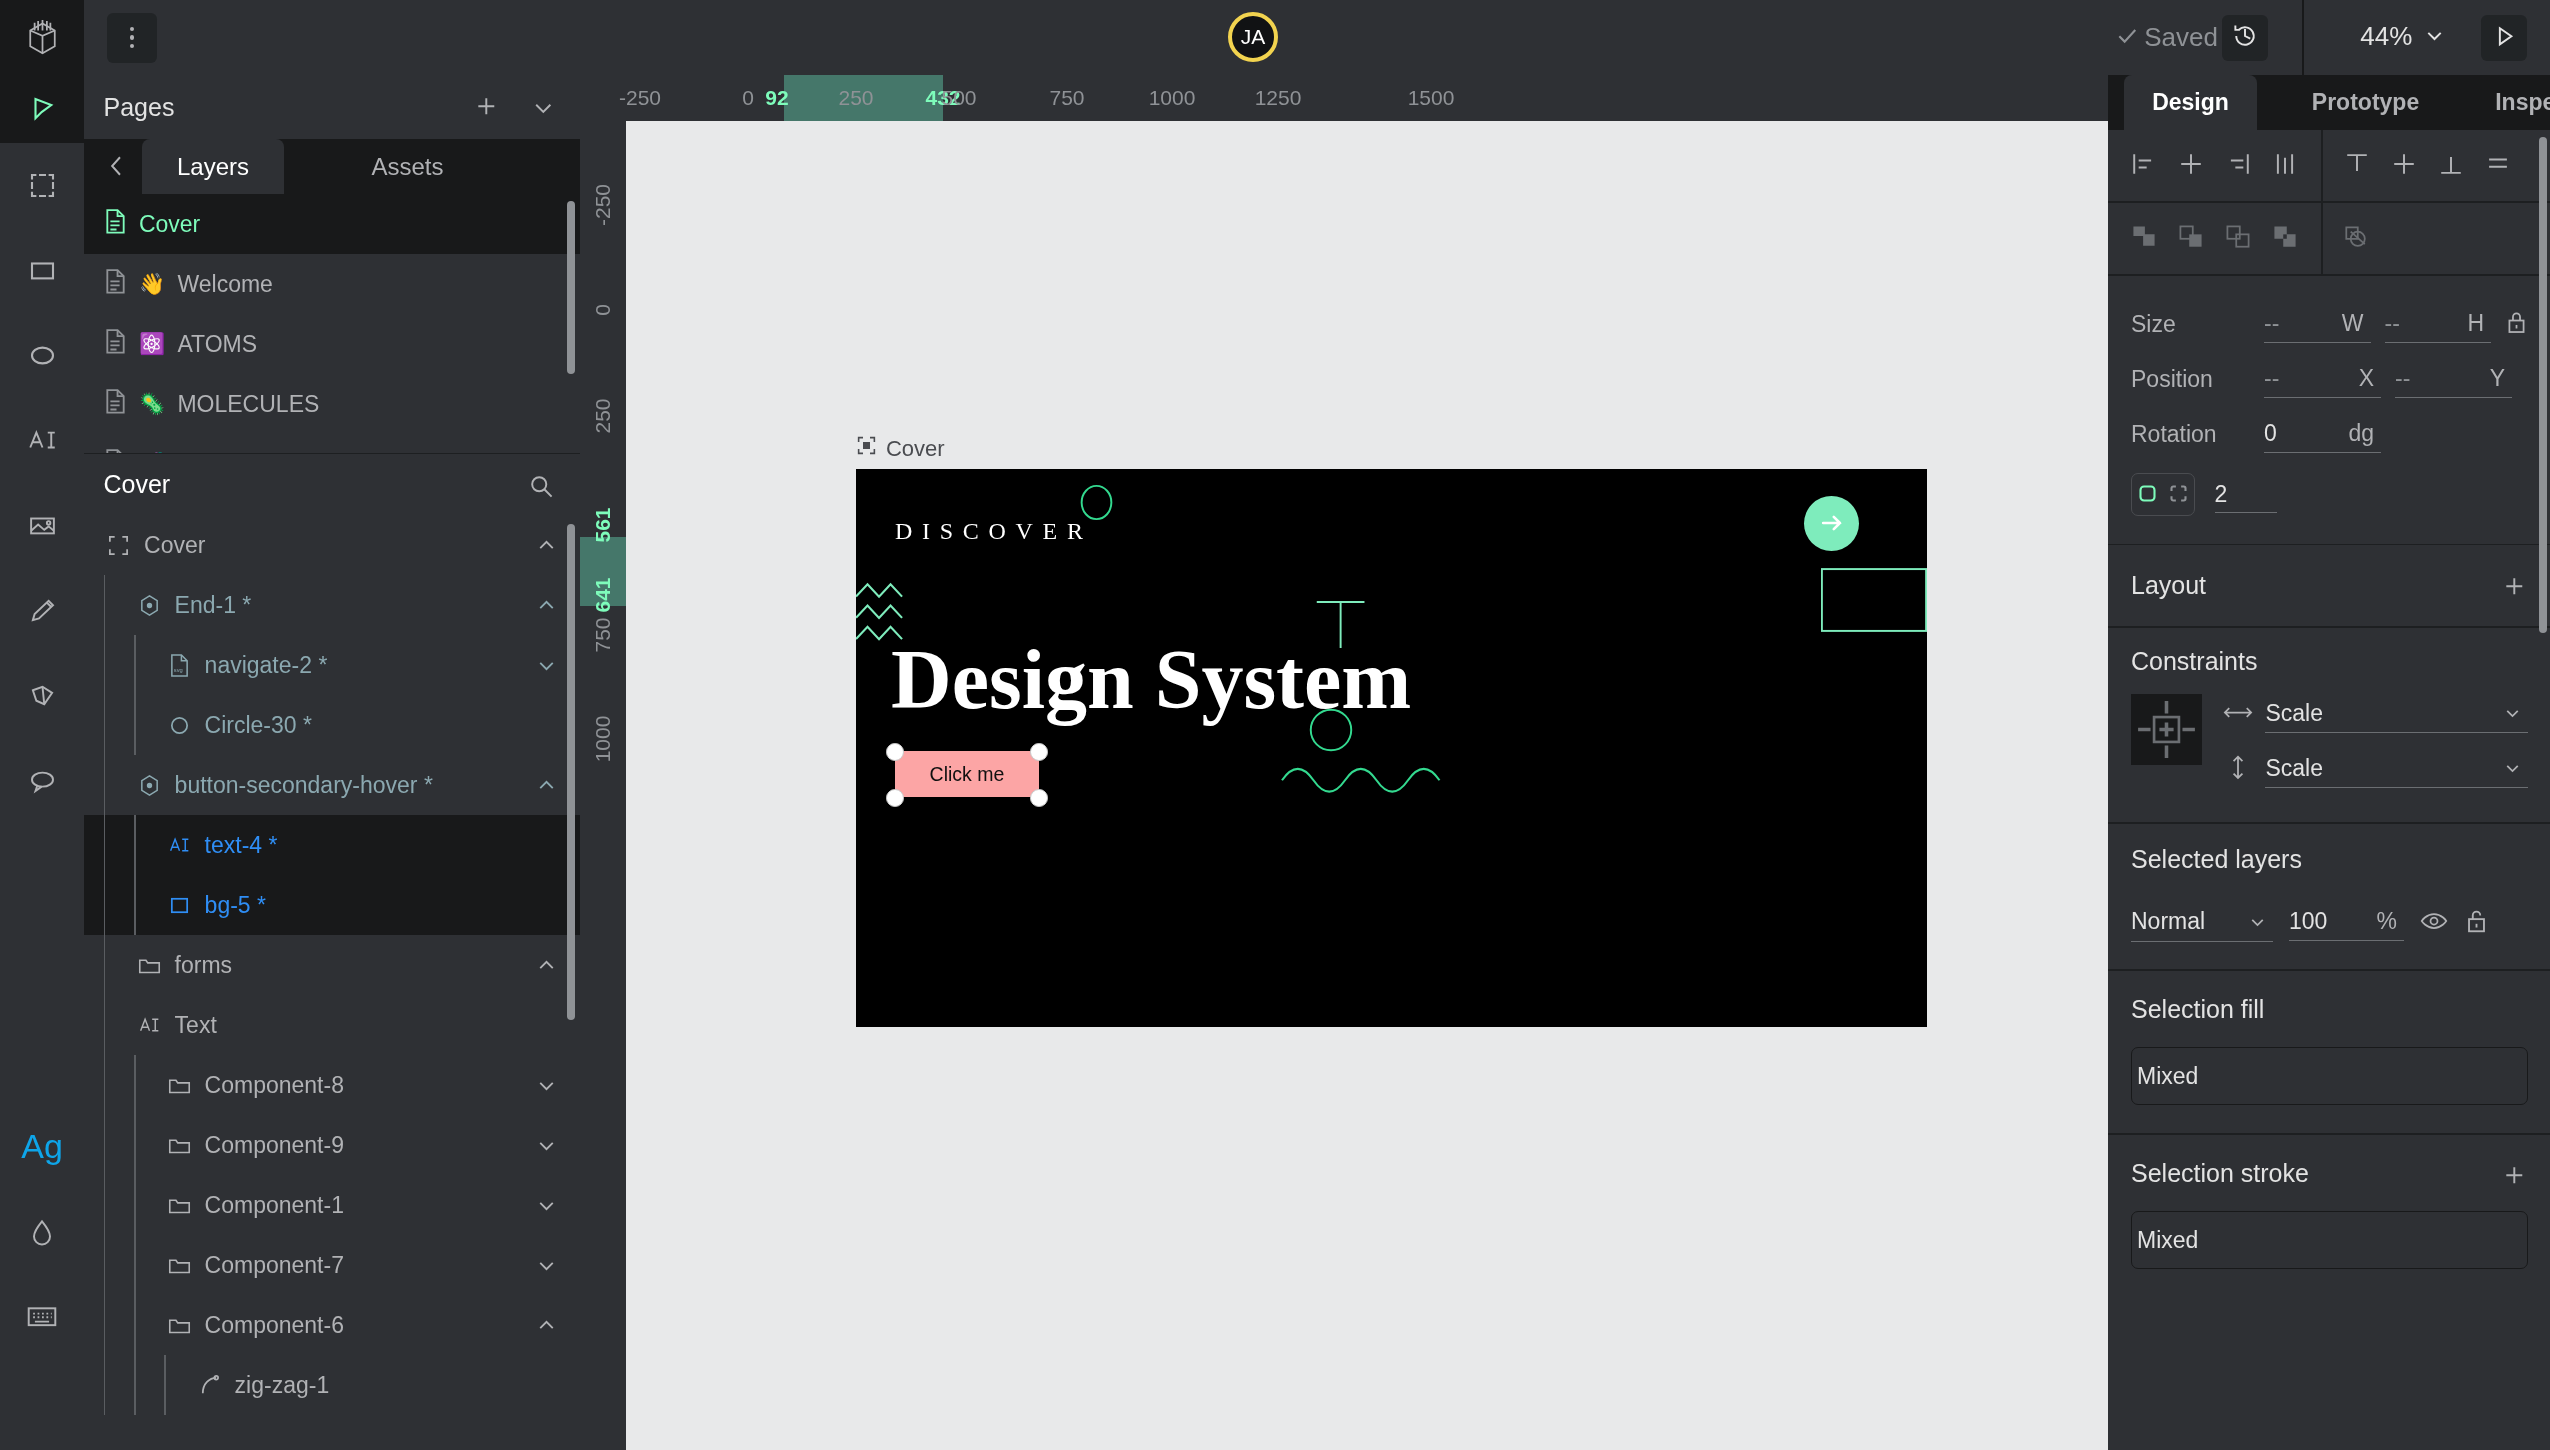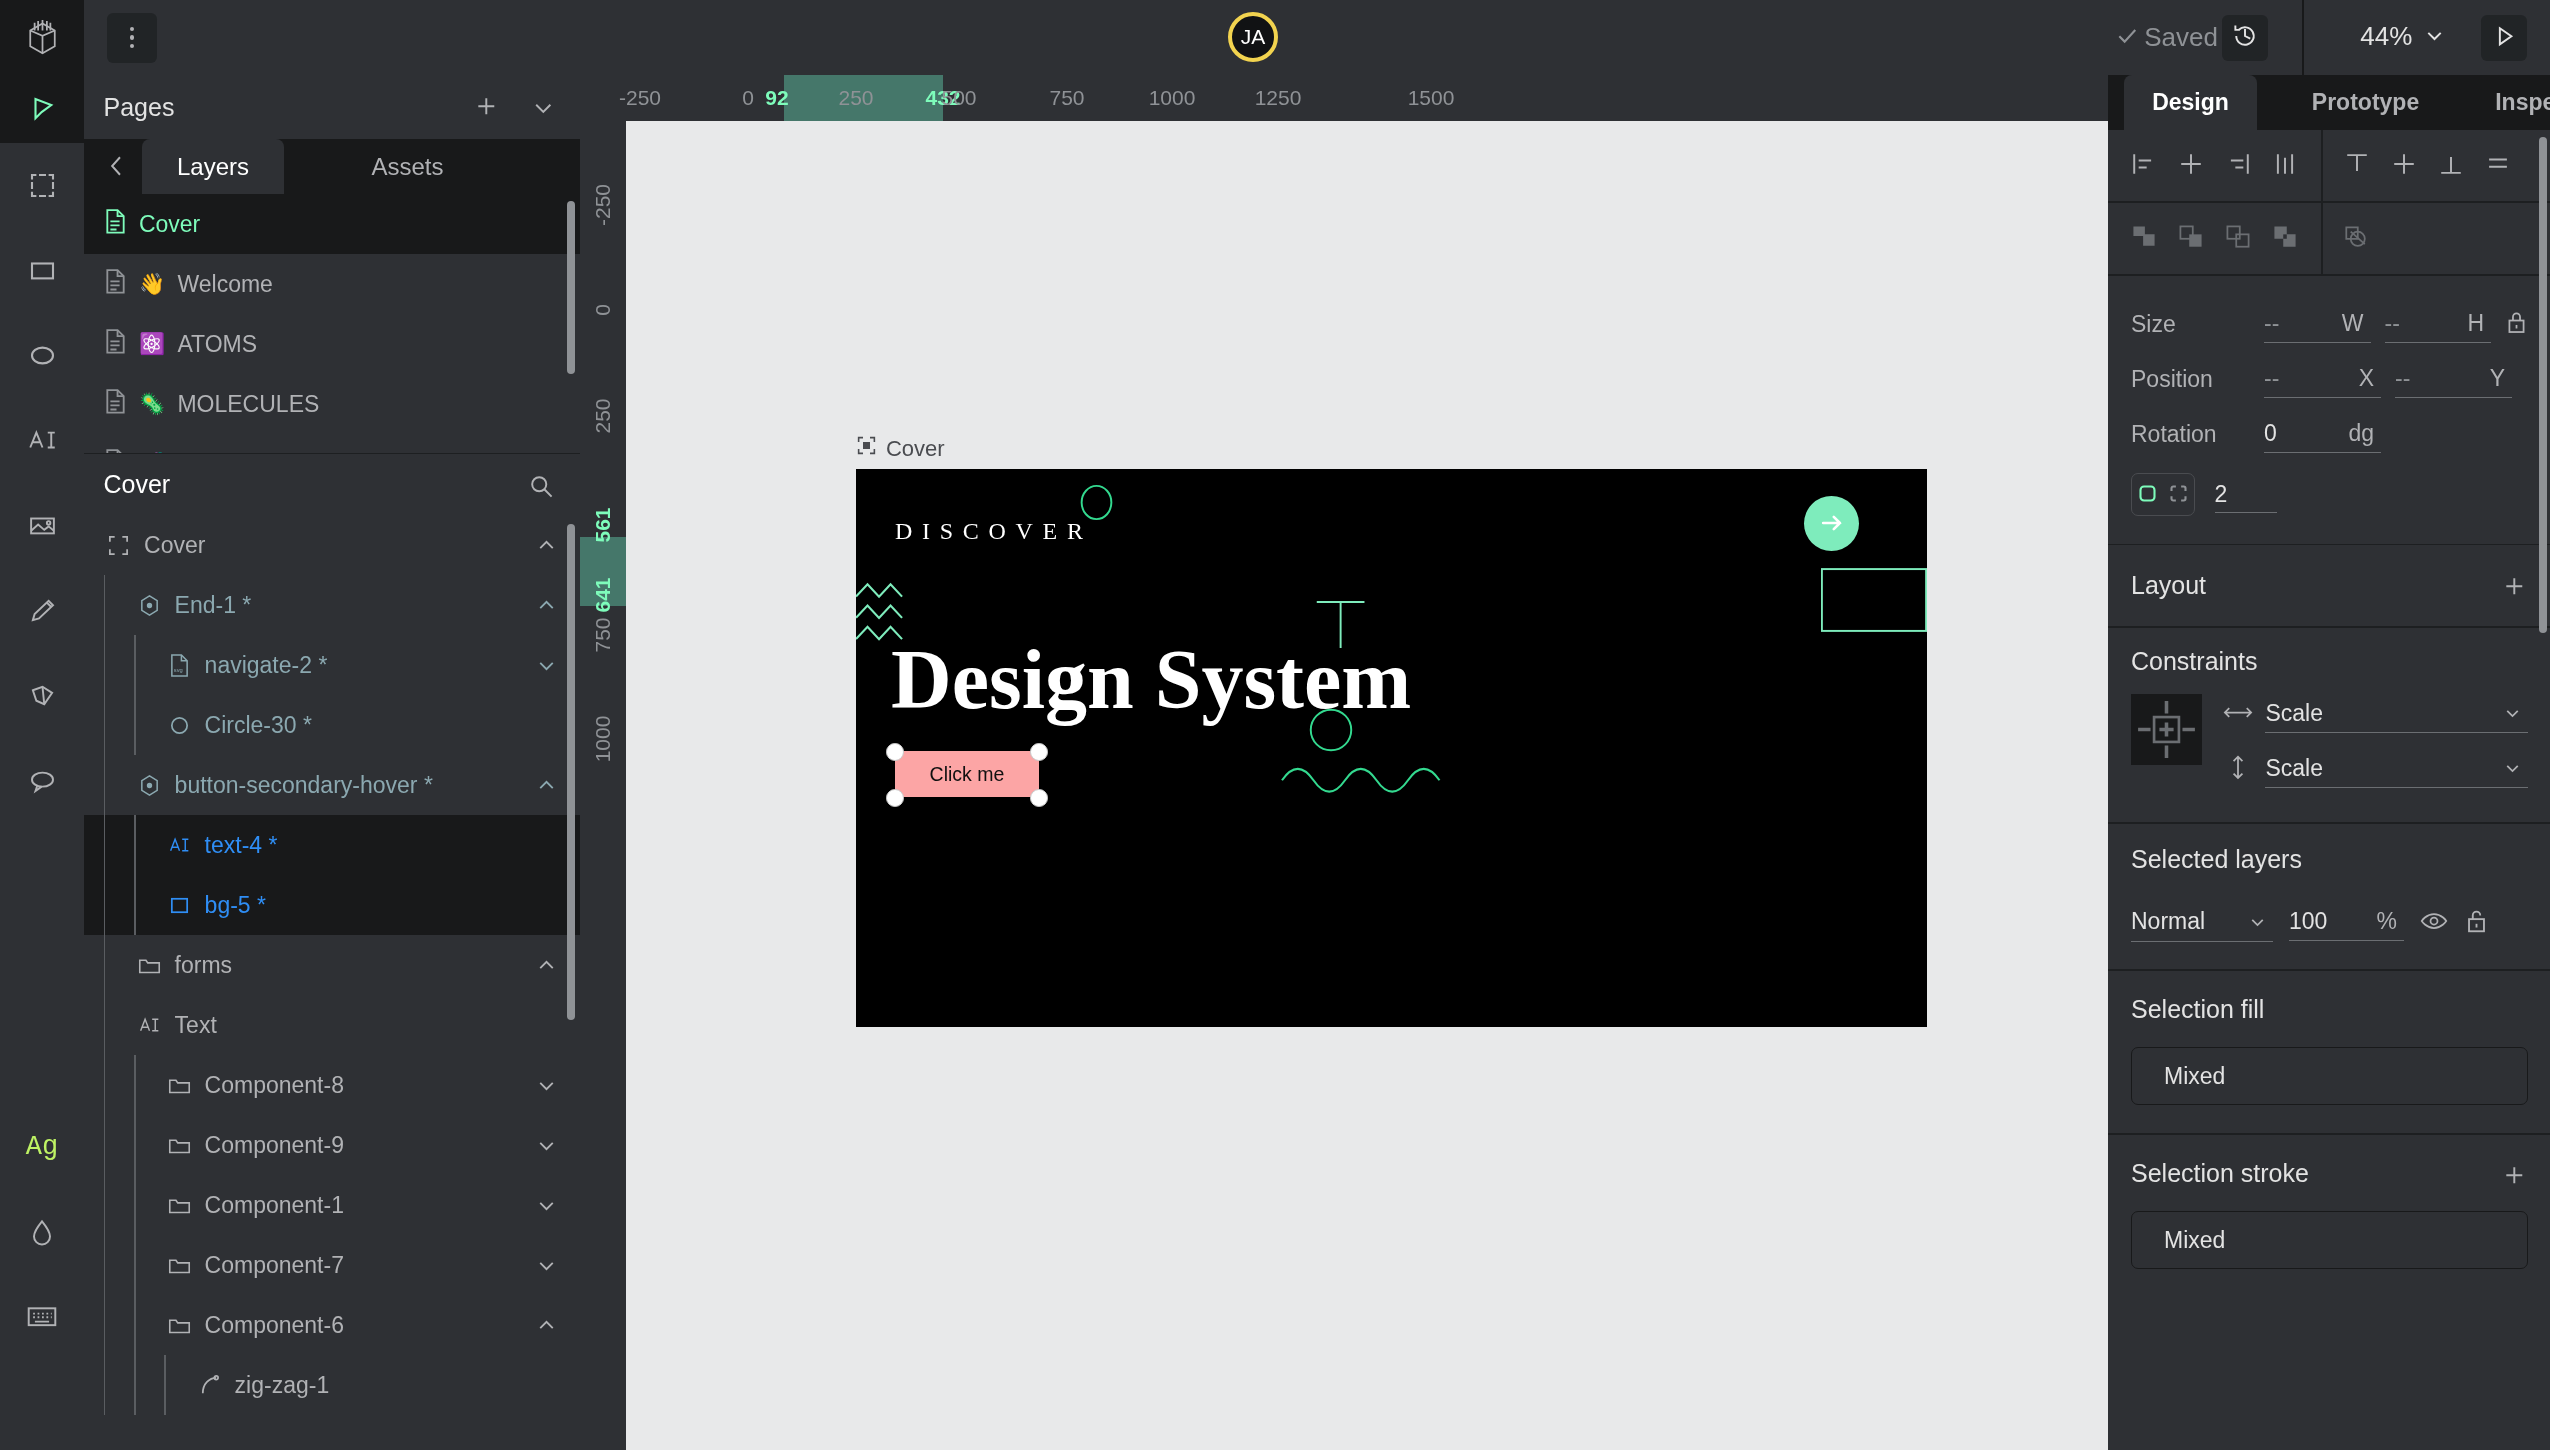--- a/index.html
+++ b/index.html
@@ -238,21 +238,21 @@
   .field .val.dim { color: #8f9296; }
 
   .section-head { height: 81px; display:flex; align-items:center; padding: 0 23px;
     position: relative; }
   .section-title { font-size: 25px; color: #e3e3e3; }
   .section-plus { position:absolute; right: 23px; top: 26.6px; width: 28px; height:28px;
     display:flex; align-items:center; justify-content:center; }
 
   .mixed-box {
     margin: 0 23px; height: 58px; border: 1.8px solid #18191a; border-radius: 7px;
-    display: flex; align-items: center; padding-left: 32px;
+    display: flex; align-items: center; padding-left: 5px;
     font-size: 23px; color: #e3e3e3;
   }
   #rp-scrollbar {
     position: absolute; right: 4.4px; top: 62px; width: 8px; height: 496px;
     background: #8f9296; border-radius: 4.4px;
   }
   .sel-dd { position: relative; height: 39px; border-bottom: 1.8px solid #6b6e72;
     display:flex; align-items:center; font-size: 23px; color:#e3e3e3; }
   .sel-dd .chev { position:absolute; right: 5.3px; top: 8.9px; }
 </style>
@@ -362,21 +362,21 @@
     </svg>
   </div>
   <div class="tool">
     <svg width="35" height="35" viewBox="0 0 40 40" fill="none" stroke="#b1b2b5" stroke-width="2.2">
       <ellipse cx="20" cy="19" rx="12" ry="8"></ellipse>
       <path d="M14 26 L12 32 L19 27"></path>
     </svg>
   </div>
 
   <div class="tool" style="position:absolute; top:1029px;">
-    <span style="font-family:Liberation Mono, monospace; font-size:27px; color:#bef264;">Ag</span>
+    <span style="font-family:Liberation Sans, sans-serif; font-size:34px; color:#0ea5e9;">Ag</span>
   </div>
   <div class="tool" style="position:absolute; top:1114px;">
     <svg width="32" height="32" viewBox="0 0 36 36" fill="none" stroke="#b1b2b5" stroke-width="2.2">
       <path d="M18 6 C18 6 9 17 9 23 a9 9 0 0 0 18 0 C27 17 18 6 18 6 Z"></path>
     </svg>
   </div>
   <div class="tool" style="position:absolute; top:1199px;">
     <svg width="34" height="26.6" viewBox="0 0 38 30" fill="none" stroke="#b1b2b5" stroke-width="2.2">
       <rect x="4" y="6" width="30" height="19"></rect>
       <path d="M9 12h2M14 12h2M19 12h2M24 12h2M29 12h1M9 16h2M14 16h2M19 16h2M24 16h2M29 16h1M11 21h16"></path>

